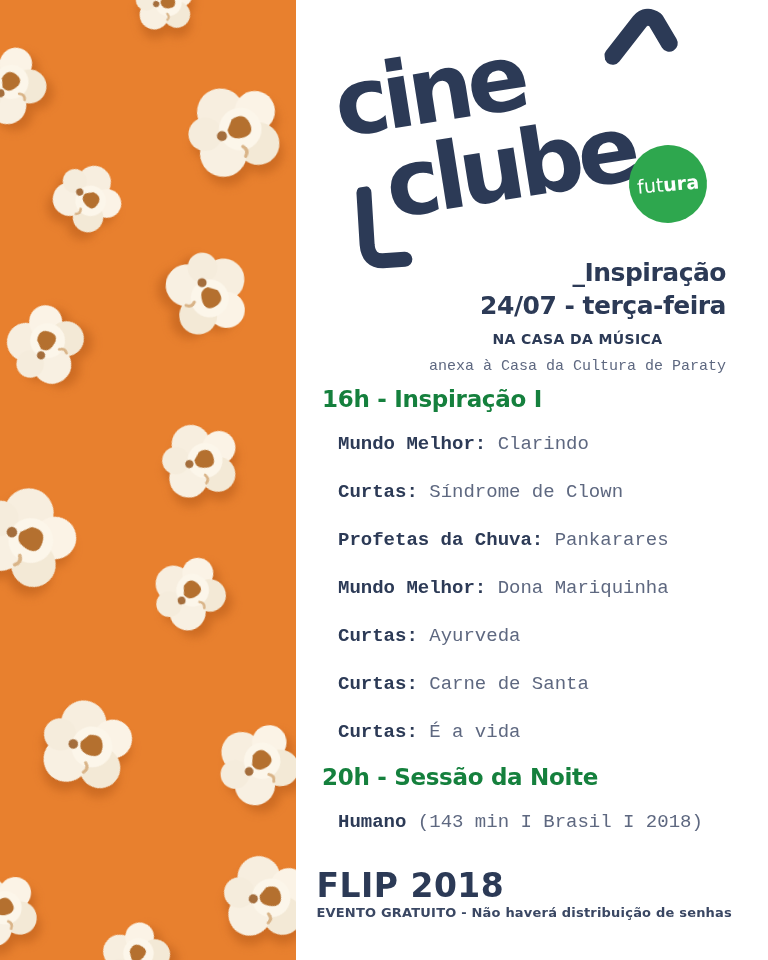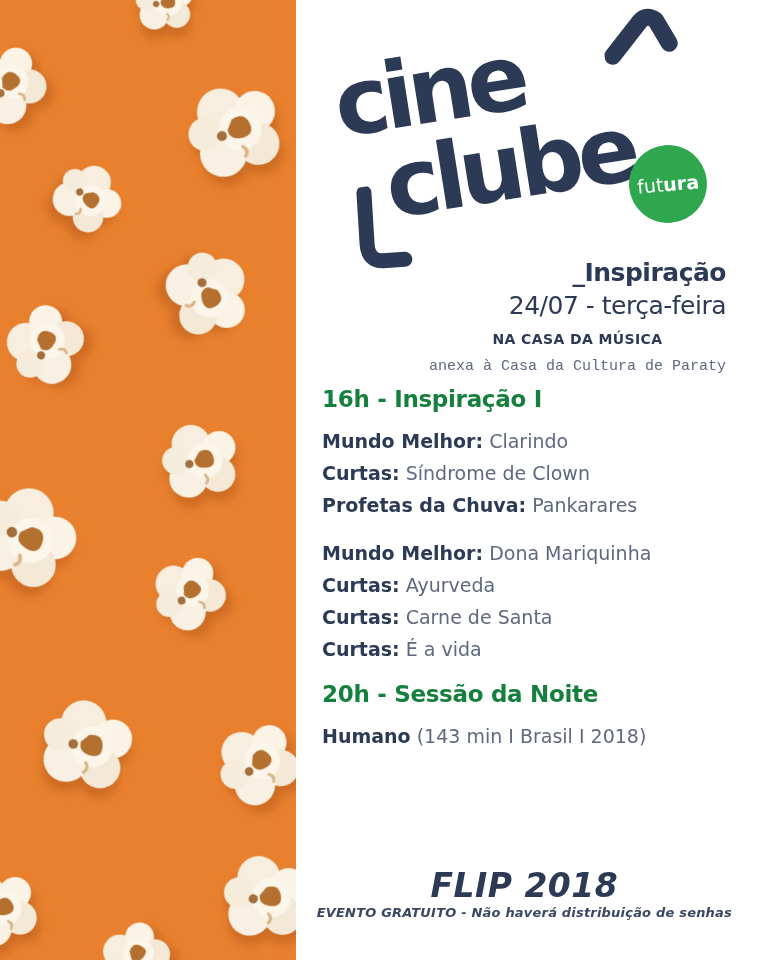--- a/index.html
+++ b/index.html
@@ -38,37 +38,37 @@
     position:absolute; left:629px; top:145px; width:78px; height:78px;
     border-radius:50%; background:#2EA74E; color:#ffffff;
     display:flex; align-items:center; justify-content:center;
     font-size:19px; transform:rotate(-5deg); letter-spacing:0;
   }
   .badge .bold { font-weight:bold; }
 
   
   .header { position:absolute; top:258px; right:42px; text-align:right; color:#2C3A56; }
   .header .title { font-size:25px; font-weight:bold; letter-spacing:-0.5px; }
-  .header .date  { font-size:25px; font-weight:normal; margin-top:4px; letter-spacing:-0.5px; }
+  .header .date  { font-size:25px; font-weight:bold; margin-top:4px; letter-spacing:-0.5px; }
   .header .venue { font-size:14px; font-weight:bold; margin-top:11px; letter-spacing:0.4px;text-align:center; }
   .header .venue-note { font-size:15px; color:#5E6880; margin-top:11px;font-family:Liberation Mono, monospace; }
 
   
   .schedule { position:absolute; left:322px; top:386px; color:#2C3A56; }
   .schedule section { margin:0 0 16px 0; }
   .schedule h2 {
     margin:0 0 13px 0; font-size:23px; font-weight:bold;
     letter-spacing:-0.3px; color:#15803d;
   }
-  .schedule p.item { margin:0; font-size:19px; line-height:32px; white-space:nowrap; }
+  .schedule p.item { margin:16px; font-size:19px; line-height:32px; white-space:nowrap;font-family:Liberation Mono, monospace; }
   .schedule p.item strong { color:#2C3A56; font-weight:bold; }
   .schedule p.item span.val { color:#5E6880; font-weight:normal; }
 
   
-  .footer { position:absolute; top:866px; right:36px; text-align:center; color:#2C3A56;font-style:italic; }
+  .footer { position:absolute; top:866px; right:36px; text-align:left; color:#2C3A56; }
   .footer .flip { font-size:33px; font-weight:bold; letter-spacing:0.5px; }
   .footer .note { font-size:13px; font-weight:bold; margin-top:0; color:#3A4763; letter-spacing:0.2px; }
 </style>
 </head>
 <body>
 
 <div class="canvas">
 
   <div class="left-panel">
       <div class="popcorn" style="left: 130px; top: -30px; width: 70px; height: 70px; transform: rotate(25deg);">

